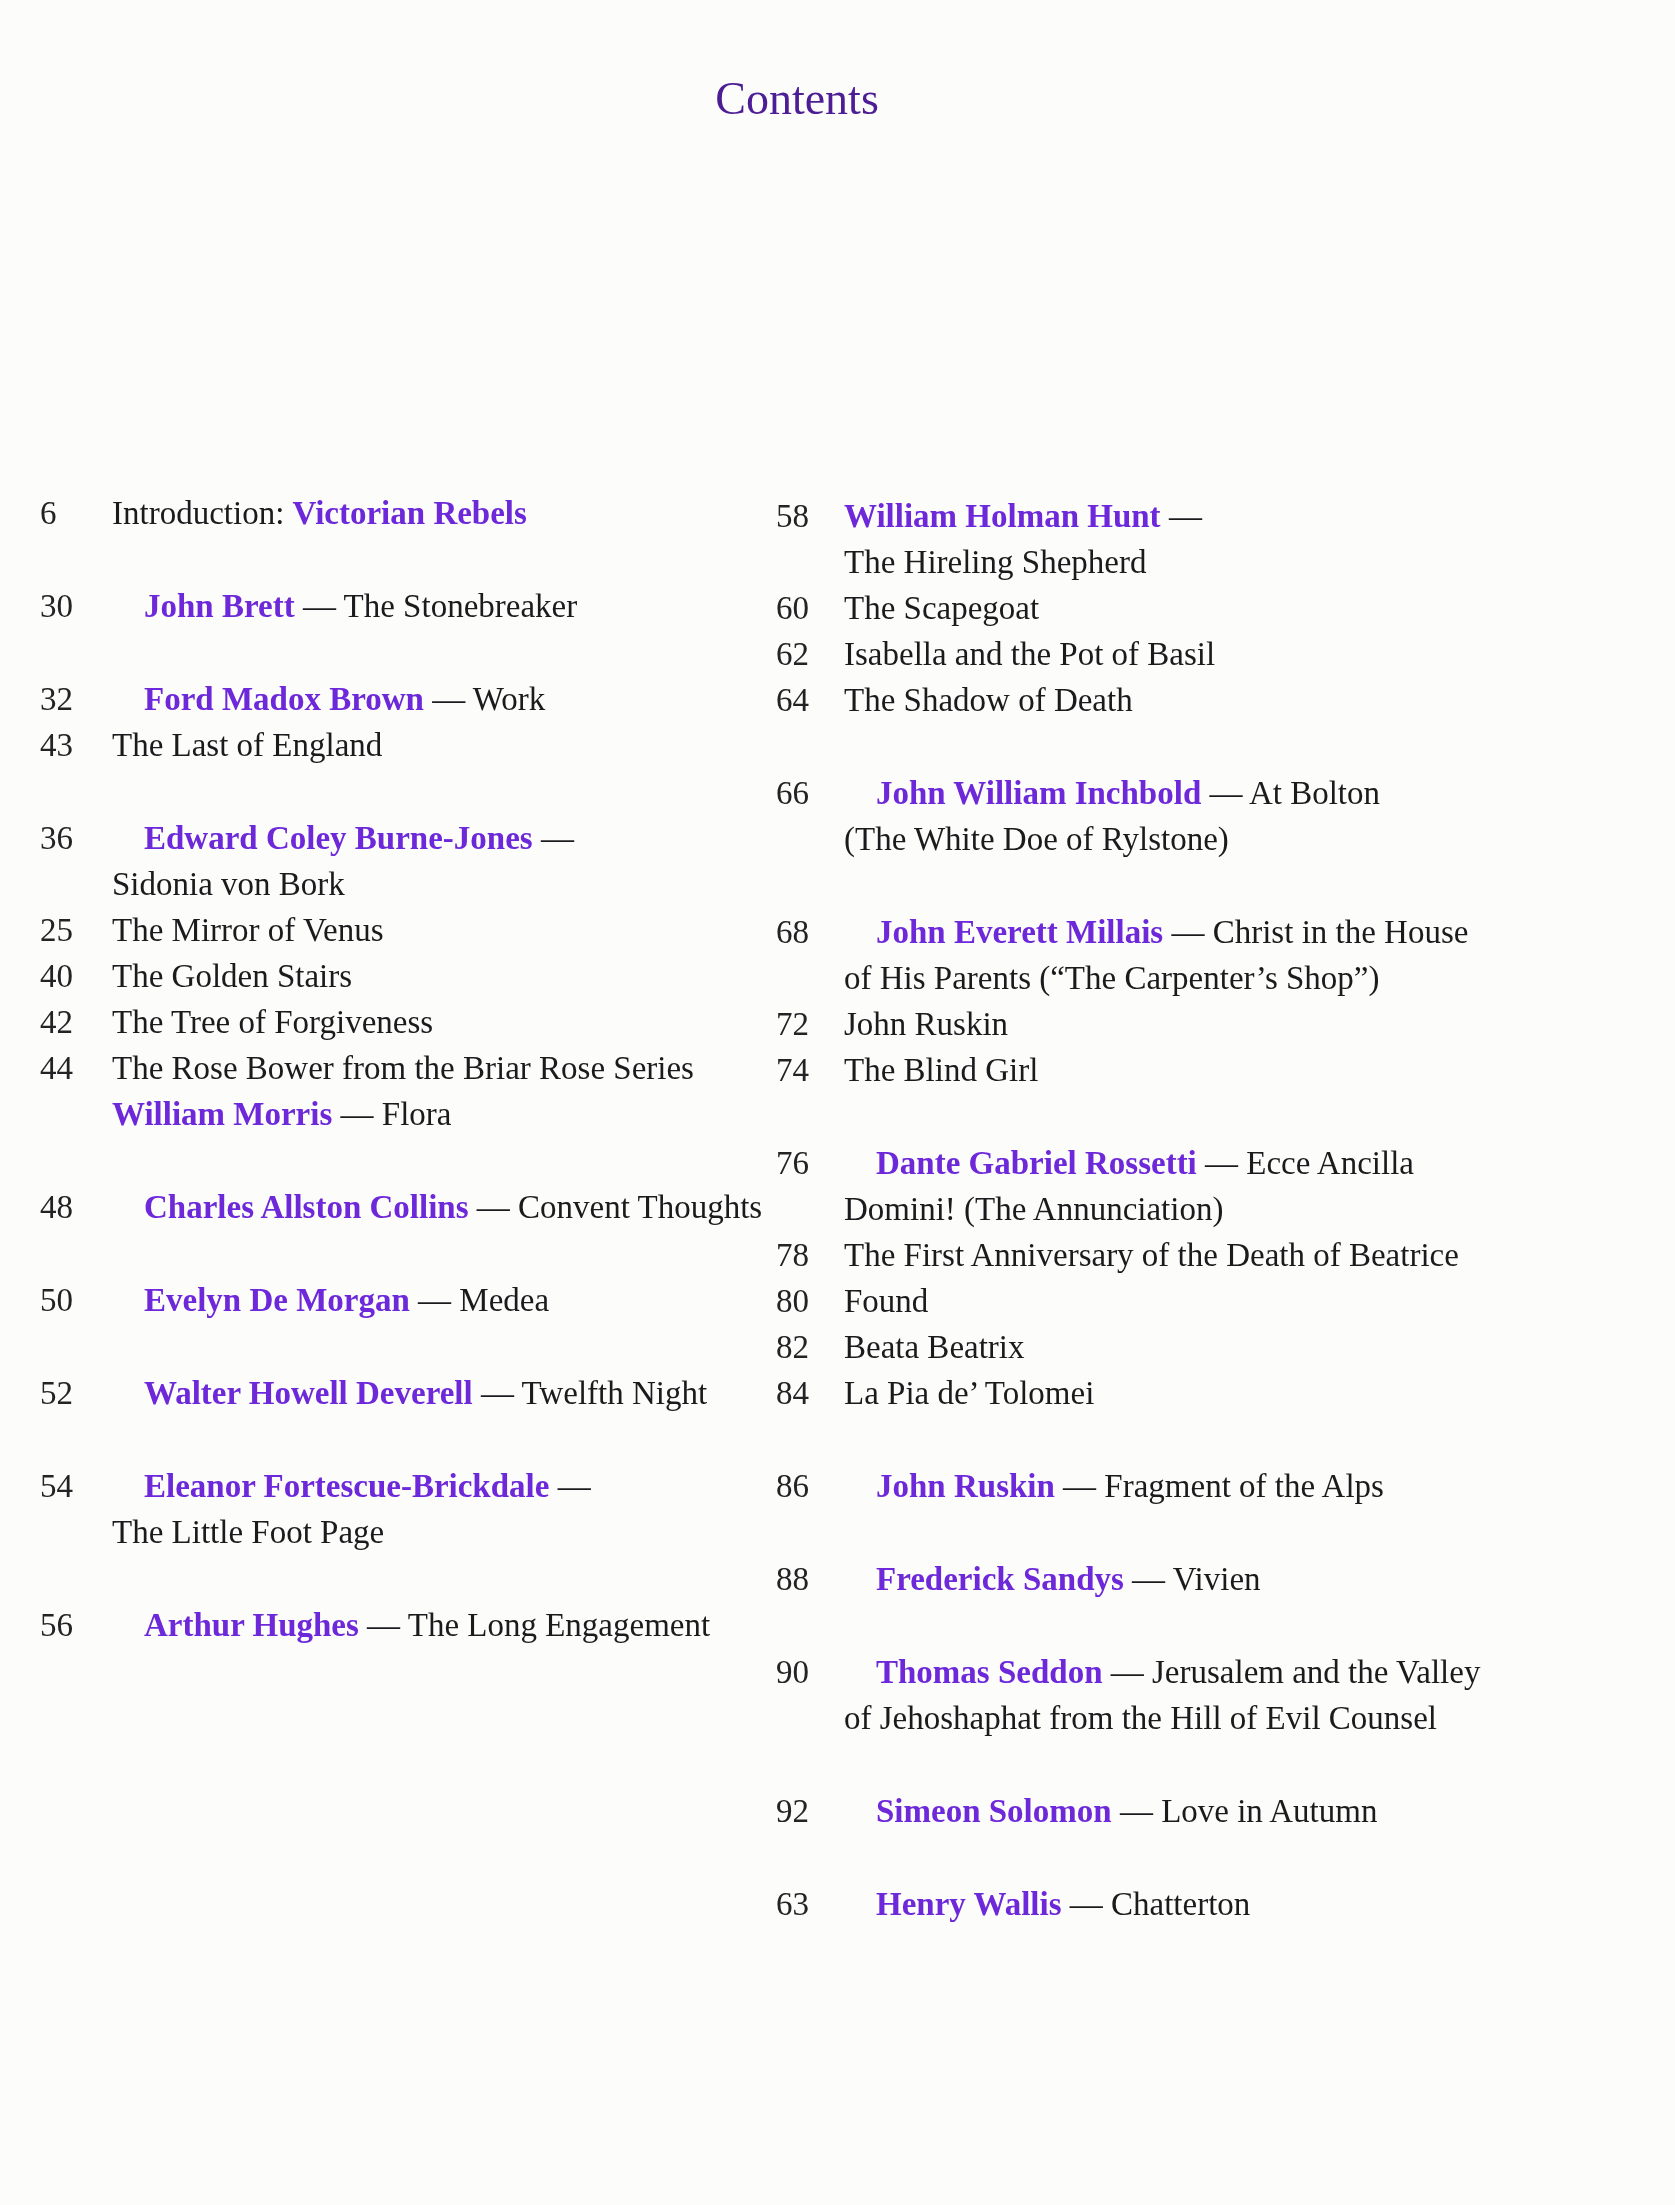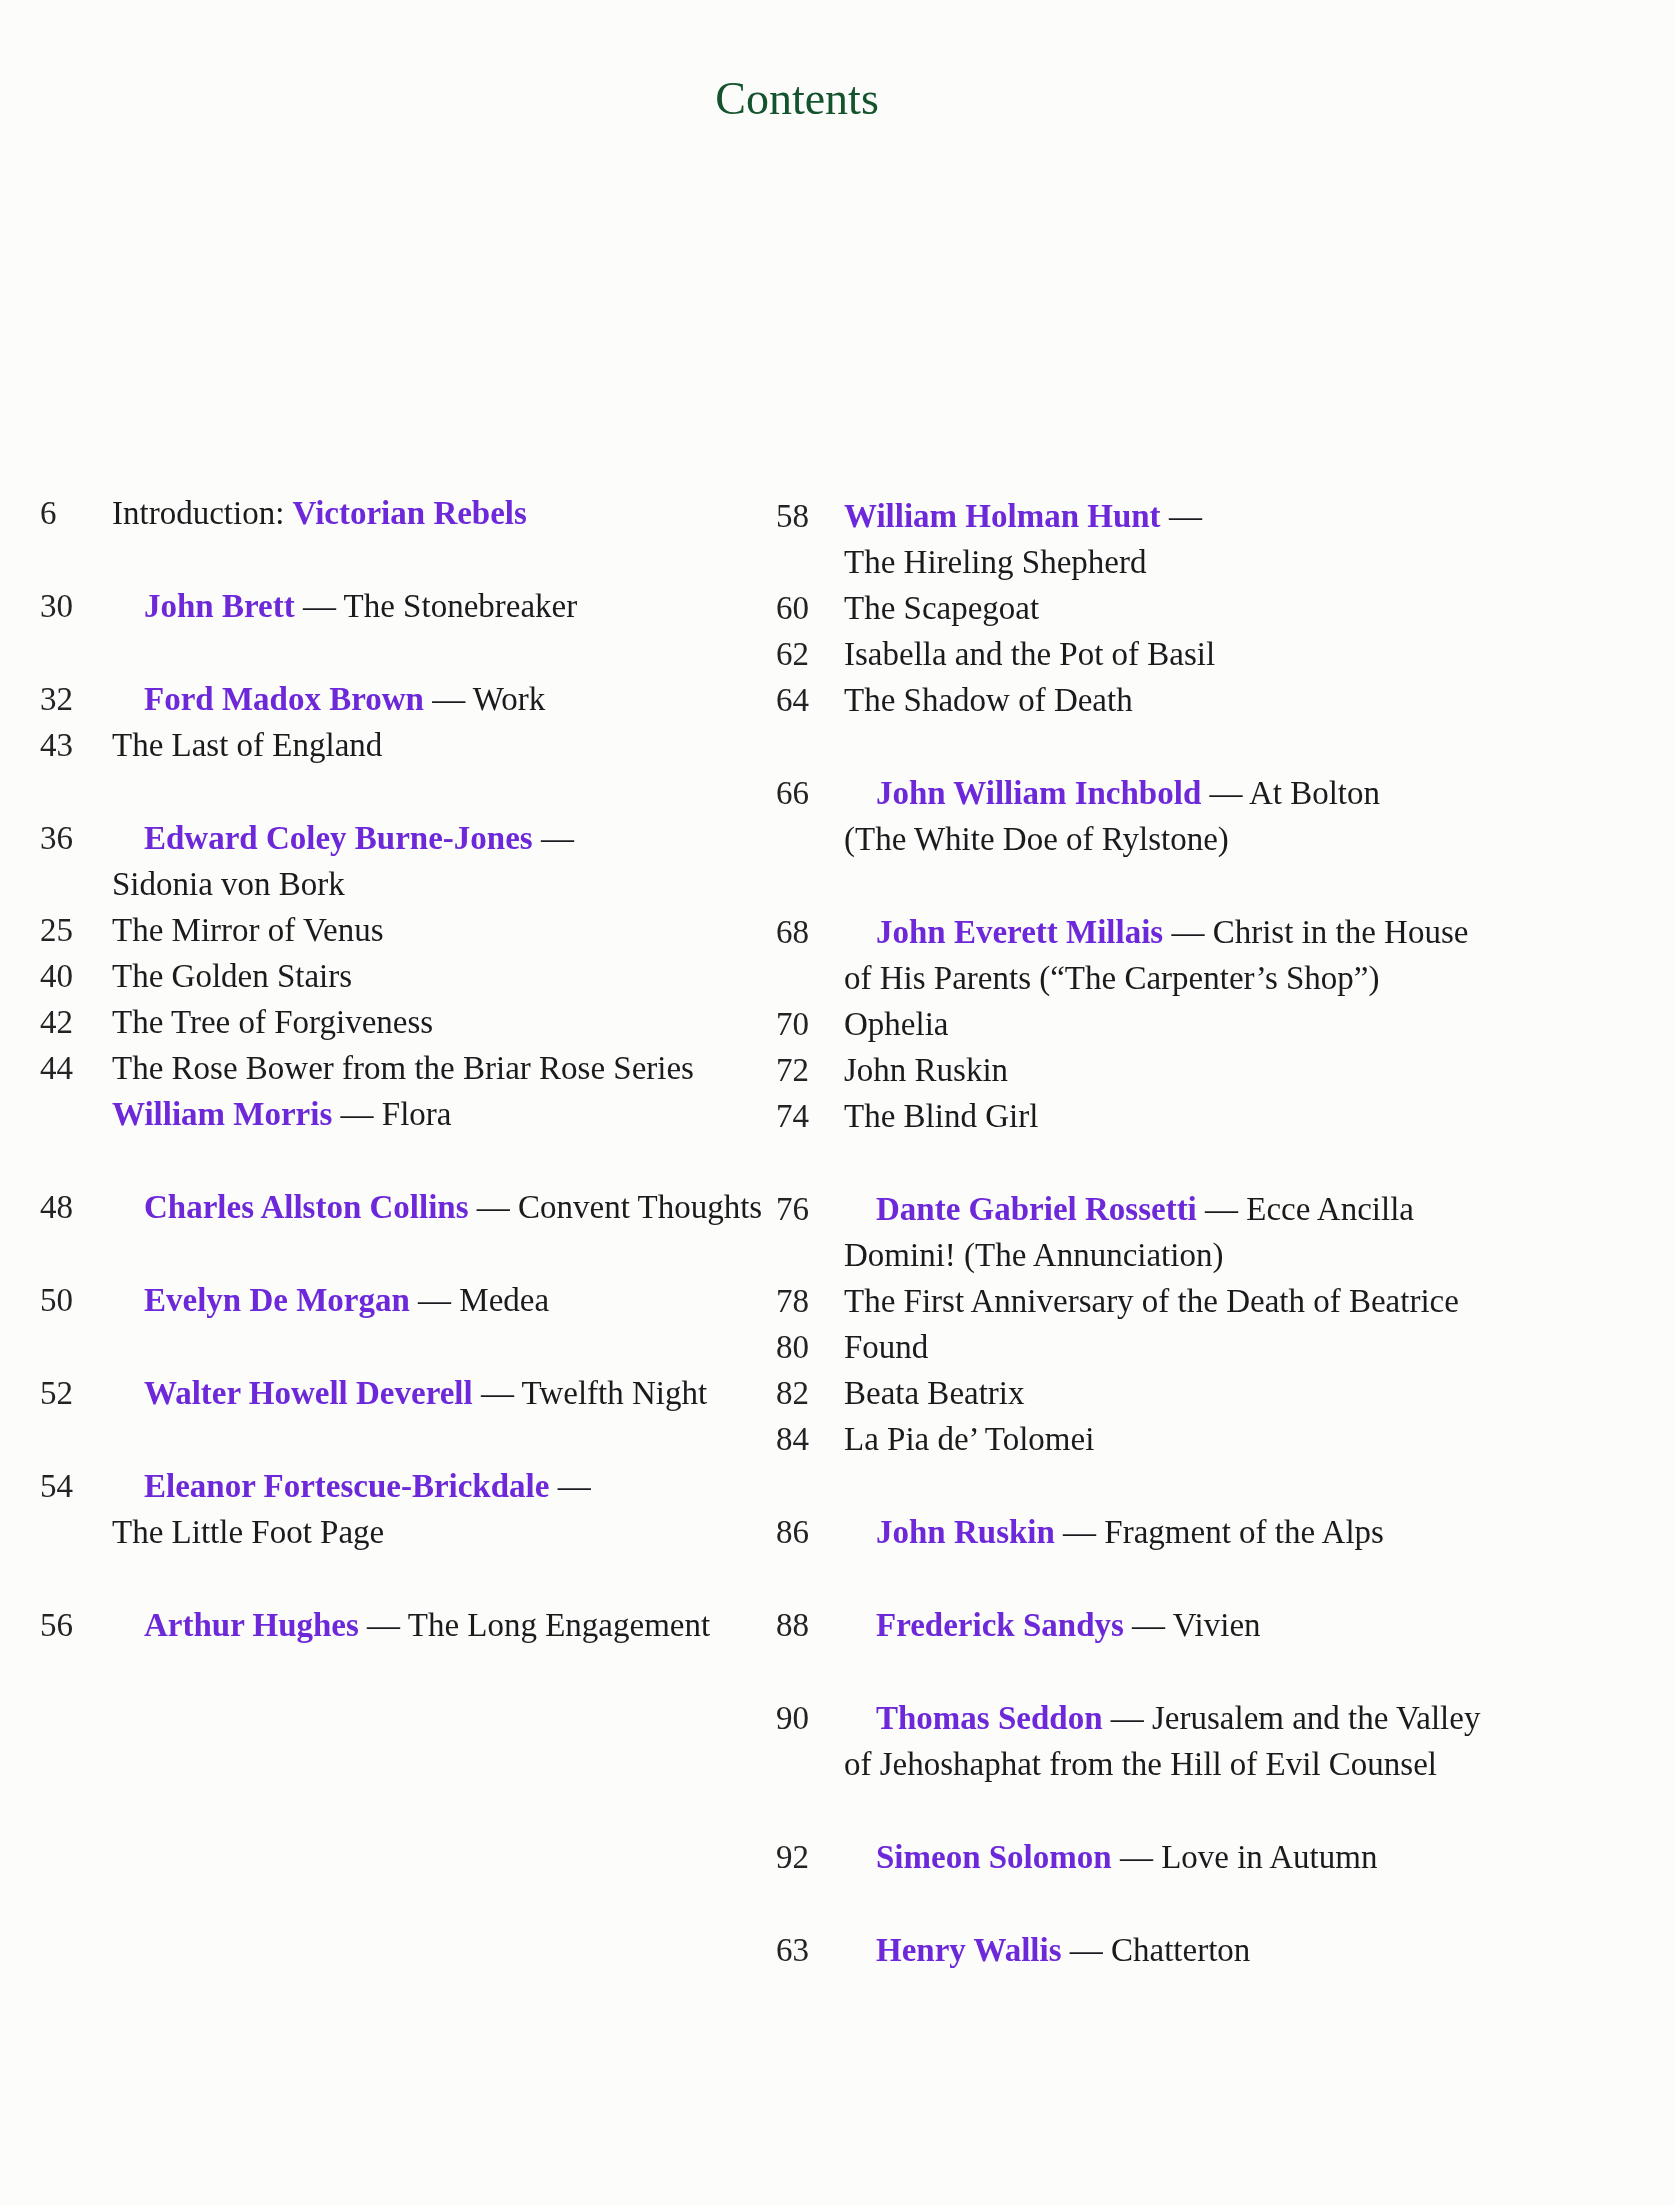--- a/index.html
+++ b/index.html
@@ -20,21 +20,21 @@
     inset: 0;
   }
   .page-title {
     position: absolute;
     top: 73px;
     left: 797px;
     transform: translateX(-50%);
     font-size: 46px;
     line-height: 51px;
     font-weight: normal;
-    color: #14532d;
+    color: #4c1d95;
     white-space: nowrap;
     margin: 0;
   }
   .toc-col {
     position: absolute;
     display: flex;
     flex-direction: column;
   }
   .toc-col.left {
     left: 40px;
@@ -182,24 +182,20 @@
   </div>
       <div class="row gap">
     <span class="num">68</span>
     <span class="entry"><span class="seg bold">John Everett Millais</span><span class="seg"> — Christ in the House</span></span>
   </div>
       <div class="row">
     <span class="num"></span>
     <span class="entry"><span class="seg">of His Parents (“The Carpenter’s Shop”)</span></span>
   </div>
       <div class="row">
-    <span class="num">70</span>
-    <span class="entry"><span class="seg">Ophelia</span></span>
-  </div>
-      <div class="row">
     <span class="num">72</span>
     <span class="entry"><span class="seg">John Ruskin</span></span>
   </div>
       <div class="row">
     <span class="num">74</span>
     <span class="entry"><span class="seg">The Blind Girl</span></span>
   </div>
       <div class="row gap">
     <span class="num">76</span>
     <span class="entry"><span class="seg bold">Dante Gabriel Rossetti</span><span class="seg"> — Ecce Ancilla</span></span>

